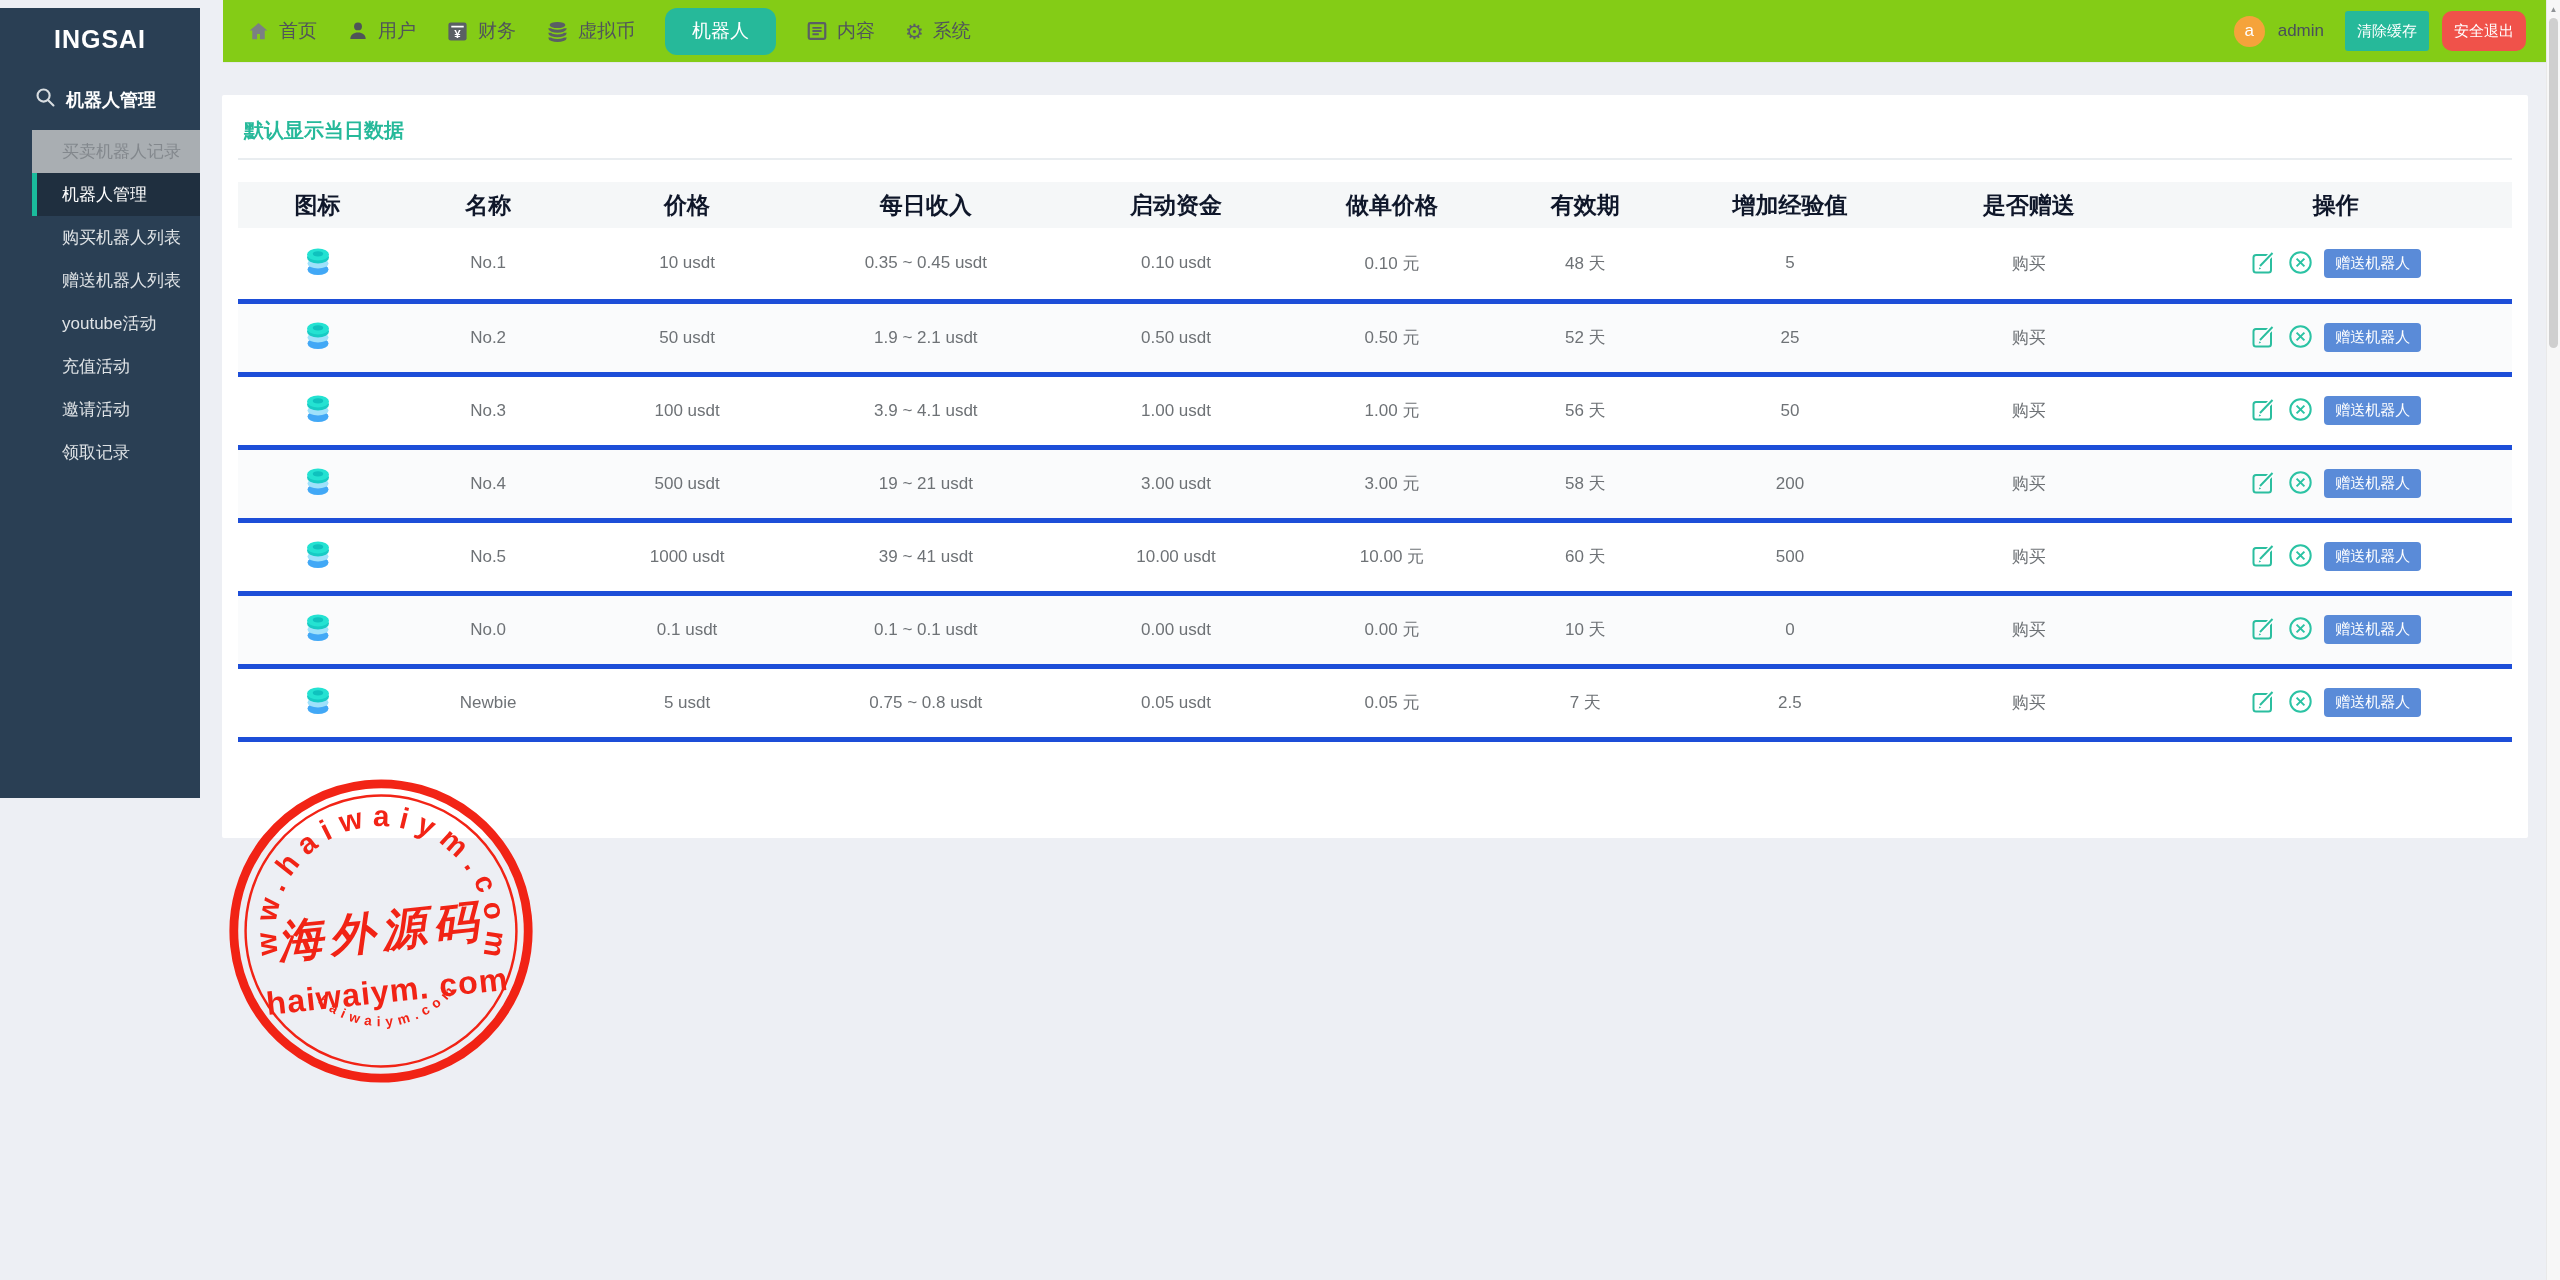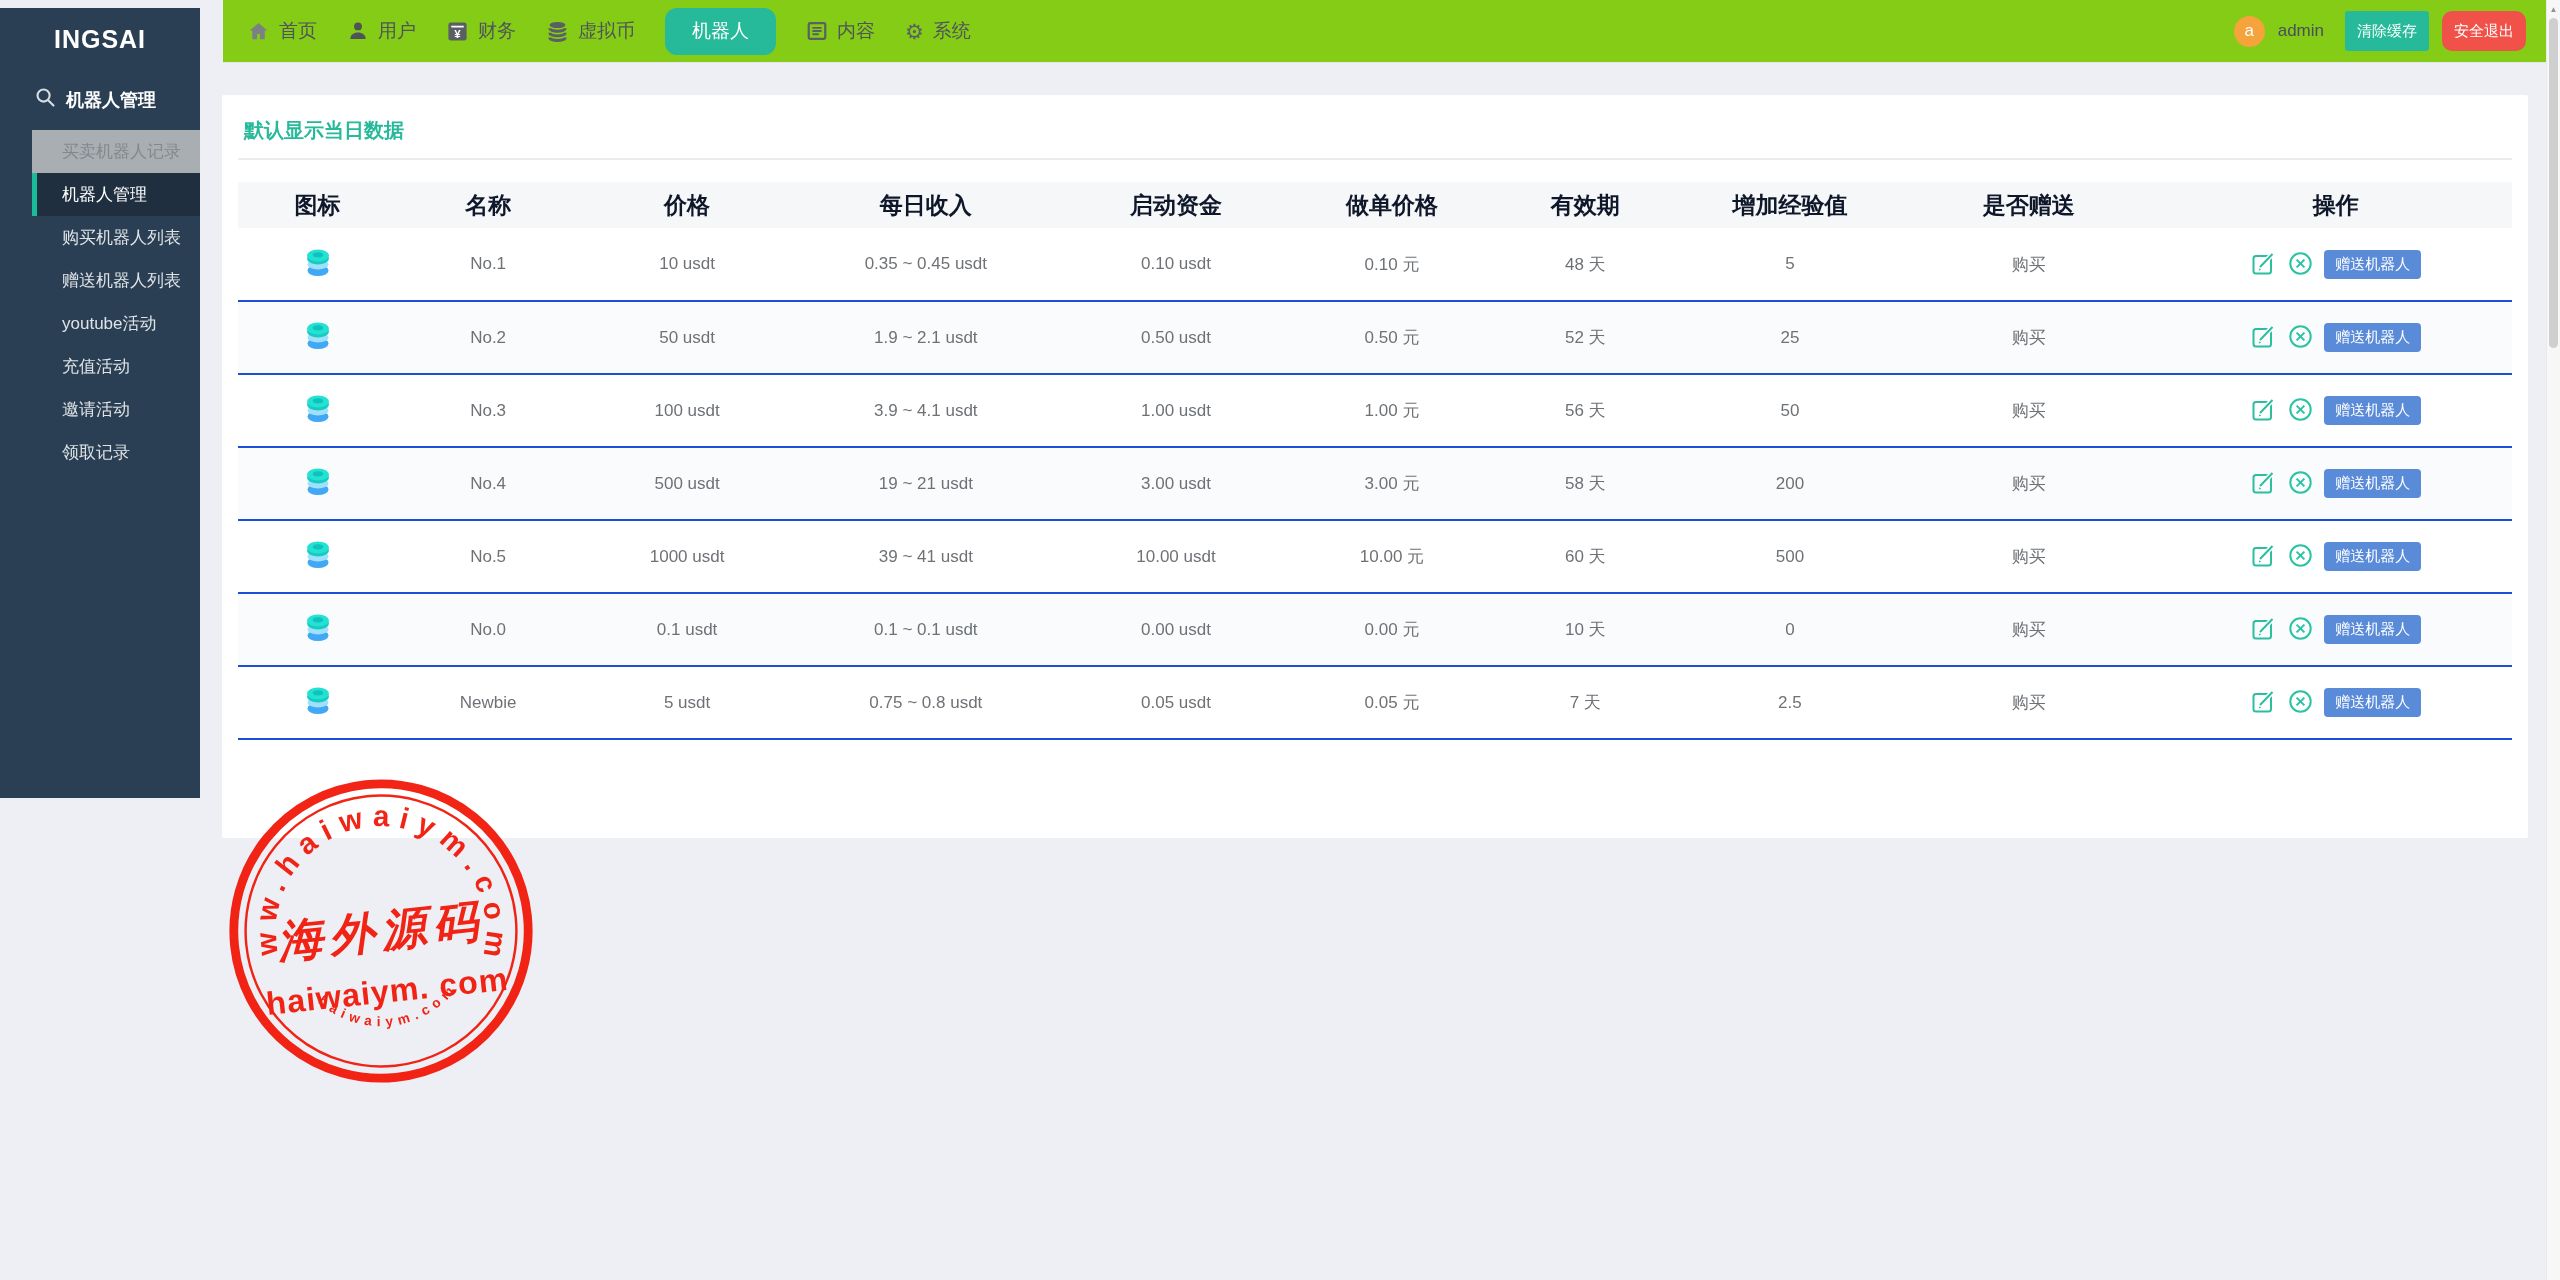--- a/index.html
+++ b/index.html
@@ -40,21 +40,21 @@
 
   
   .card { position:absolute; left:222px; top:95px; width:2306px; height:743px;
           background:#fff; border-radius:2px; padding:0 16px; z-index:1; }
   .panel-title { color:#26B99A; font-size:20px; font-weight:bold; padding:22px 6px 14px; }
   .divider { height:2px; background:#E9EDF0; }
   table { width:100%; border-collapse:collapse; margin-top:22px; table-layout:fixed; }
   thead th { background:#F5F7F8; font-size:23px; color:#0f172a; font-weight:bold;
              height:46px; text-align:center; }
   tbody td { height:73px; text-align:center; font-size:17px; color:#6E7276; }
-  tbody tr { border-bottom:2px solid #1d4ed8; }
+  tbody tr { border-bottom:5px solid #1d4ed8; }
   tbody tr:nth-child(even) { background:#FAFBFC; }
   .row-icon { display:inline-flex; }
   .row-actions { display:flex; justify-content:center; gap:10px; }
   .icon-btn { width:27px; height:27px; display:inline-flex; cursor:pointer; }
   .btn-gift { background:#5A8BD8; border:none; border-radius:4px; color:#fff; font-size:15px;
               height:29px; padding:0 11px; cursor:pointer; font-family:inherit; }
 
   
   .scrollbar { position:absolute; right:0; top:0; width:14px; height:1280px; background:#F7F7F7;
                border-left:1px solid #E9E9E9; z-index:5; }

